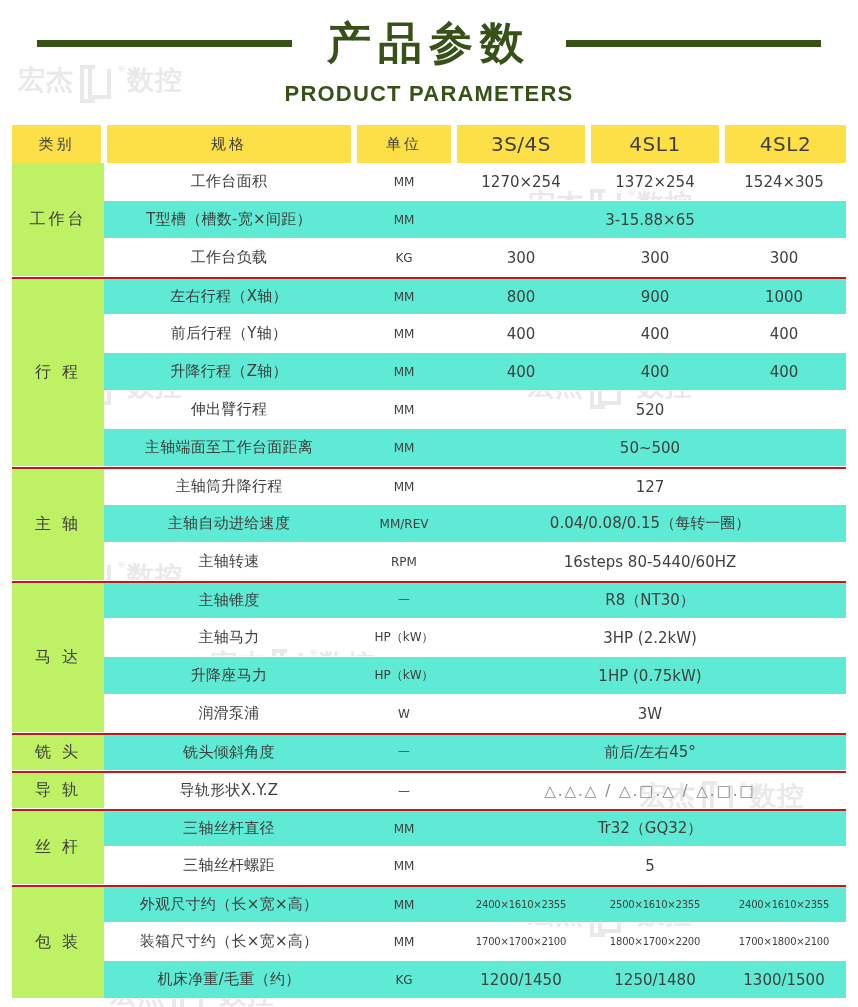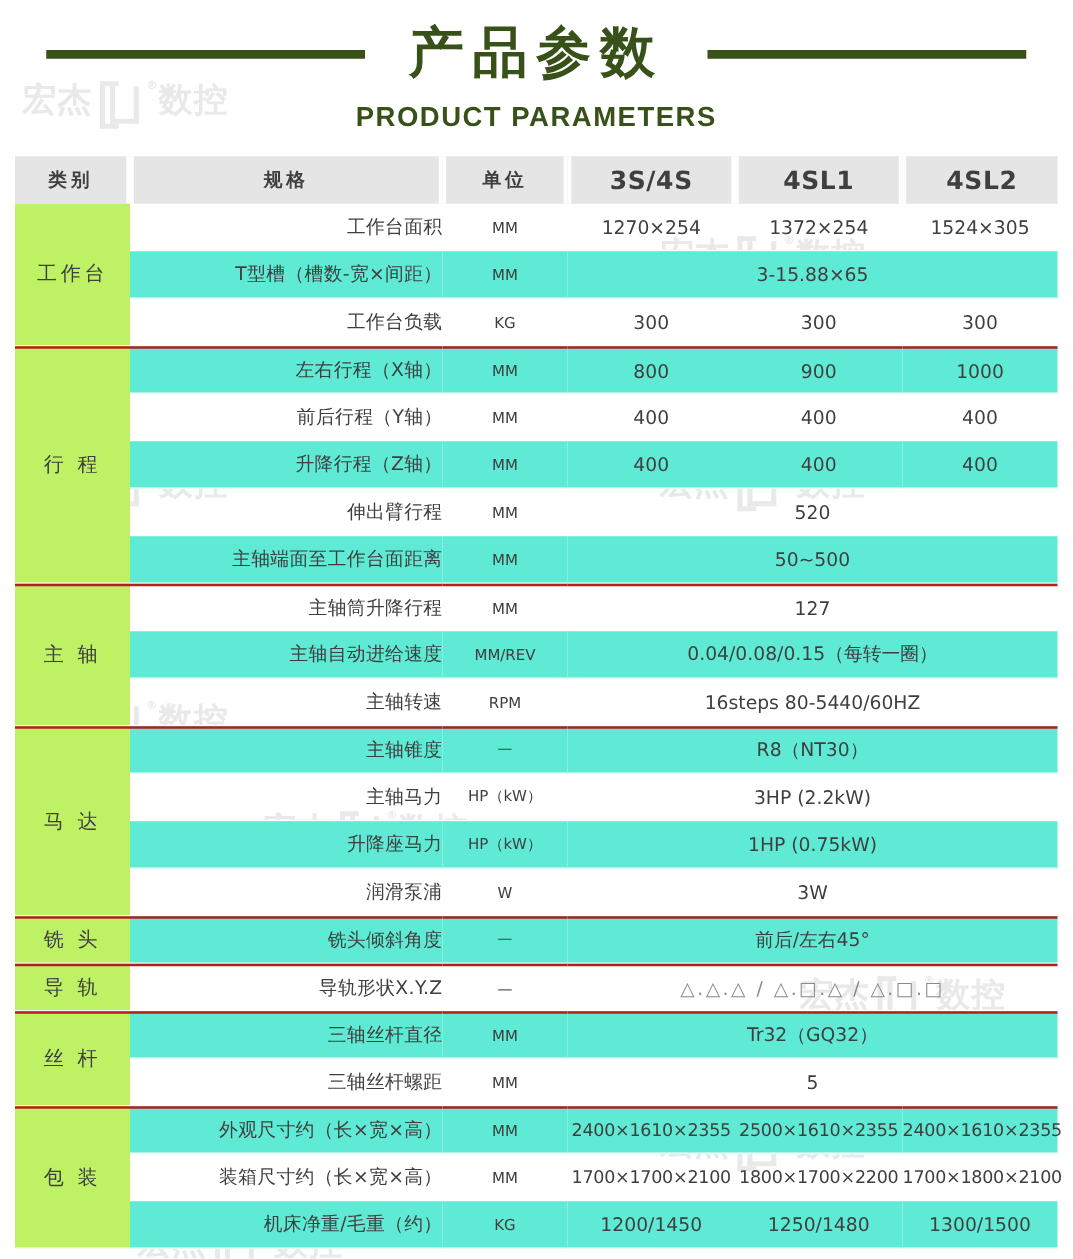--- a/index.html
+++ b/index.html
@@ -115,23 +115,23 @@
     vertical-align: middle;
     text-align: center;
     font-size: 15px;
     color: #3f3f3f;
     height: 38px;
     font-family: "DejaVu Sans", "Liberation Sans", sans-serif;
   }
 
   
   thead th {
-    background: #e5e5e5;
+    background: #fde047;
     color: #ffffff;
-    font-weight: 700;
+    font-weight: 400;
     font-size: 19px;
     height: 40px;
     border-left: 3px solid #ffffff;
     border-right: 3px solid #ffffff;
     letter-spacing: 3px;
   }
   thead th.lat { letter-spacing: 0.5px; font-size: 20px; }
   thead th:first-child { border-left: none; }
   thead th:last-child { border-right: none; }
 
@@ -141,25 +141,24 @@
   tr.zebra td.shade { background: #5eead4; }
   tbody td.cat {
     background: #bef264;
     font-size: 16px;
     letter-spacing: 3px;
     color: #3f3f3f;
   }
   tbody td.spec-name {
     font-size: 15px;
     letter-spacing: 0.3px;
-    text-align: right;
   }
   tbody td.unit { font-size: 12px; }
   tbody td.val  { font-size: 15px; }
-  tbody td.small { font-size: 14px; letter-spacing: -0.2px; }
+  tbody td.small { font-size: 10px; letter-spacing: -0.2px; }
   tbody td.rail  { font-size: 15px; letter-spacing: 2px; color: #8a8a8a; }
   tbody tr.sep-top td { border-top: 2px solid #b91c1c; }
 </style>
 </head>
 <body>
 
 <div class="wm-layer">
   <div class="wm" style="left:18px; top:62px;">
     <span>宏杰</span>
     <span class="wm-logo"></span>

